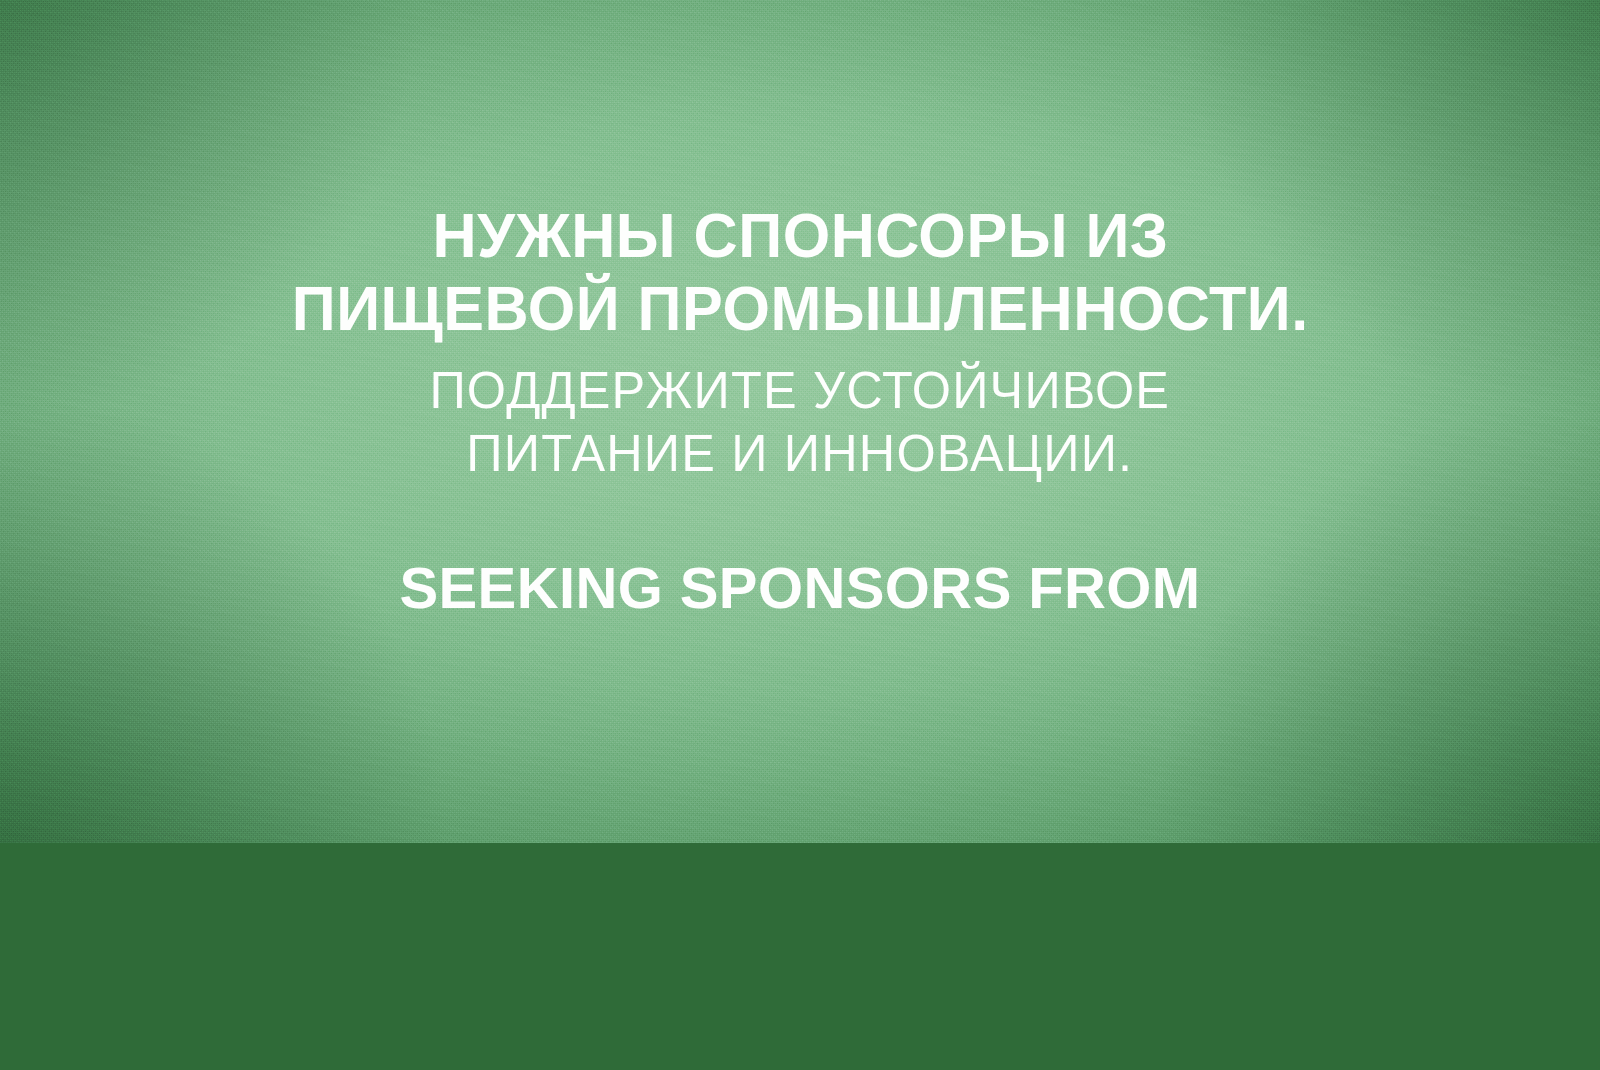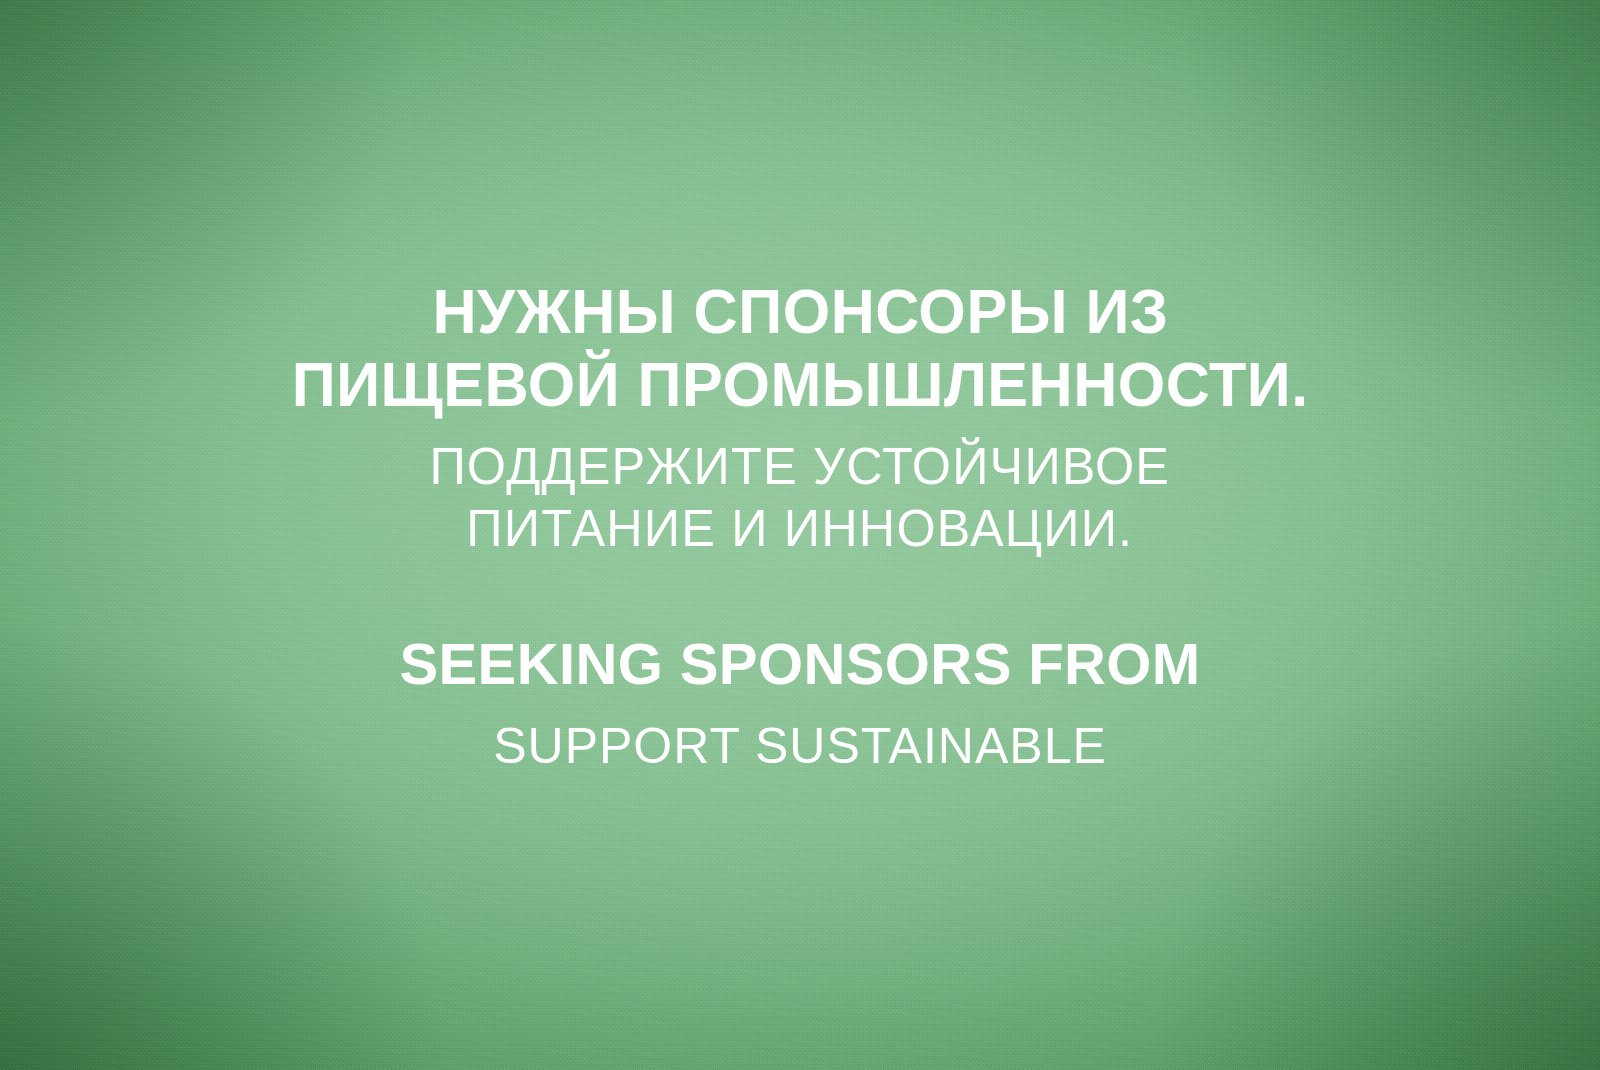--- a/index.html
+++ b/index.html
@@ -7,21 +7,21 @@
     padding: 0;
     background: #2f6b38;
   }
   body {
     font-family: "Liberation Sans", sans-serif;
   }
 
   #slide {
     position: relative;
     width: 1600px;
-    height: 1070px;
+    height: 843px;
     overflow: hidden;
     background-color: #be185d;
     isolation: isolate;
   }
 
   
   .bg-base {
     position: absolute;
     inset: 0;
     background:
@@ -165,17 +165,16 @@
 
     <div class="block block-ru">
       <span class="line ru-head">НУЖНЫ СПОНСОРЫ ИЗ</span>
       <span class="line ru-head">ПИЩЕВОЙ ПРОМЫШЛЕННОСТИ.</span>
       <span class="line ru-sub ru-sub-first">ПОДДЕРЖИТЕ УСТОЙЧИВОЕ</span>
       <span class="line ru-sub">ПИТАНИЕ И ИННОВАЦИИ.</span>
     </div>
 
     <div class="block block-en">
       <span class="line en-head">SEEKING SPONSORS FROM</span>
-      <span class="line en-sub en-sub-first">SUPPORT SUSTAINABLE</span>
     </div>
 
   </div>
 </div>
 
 </body></html>

